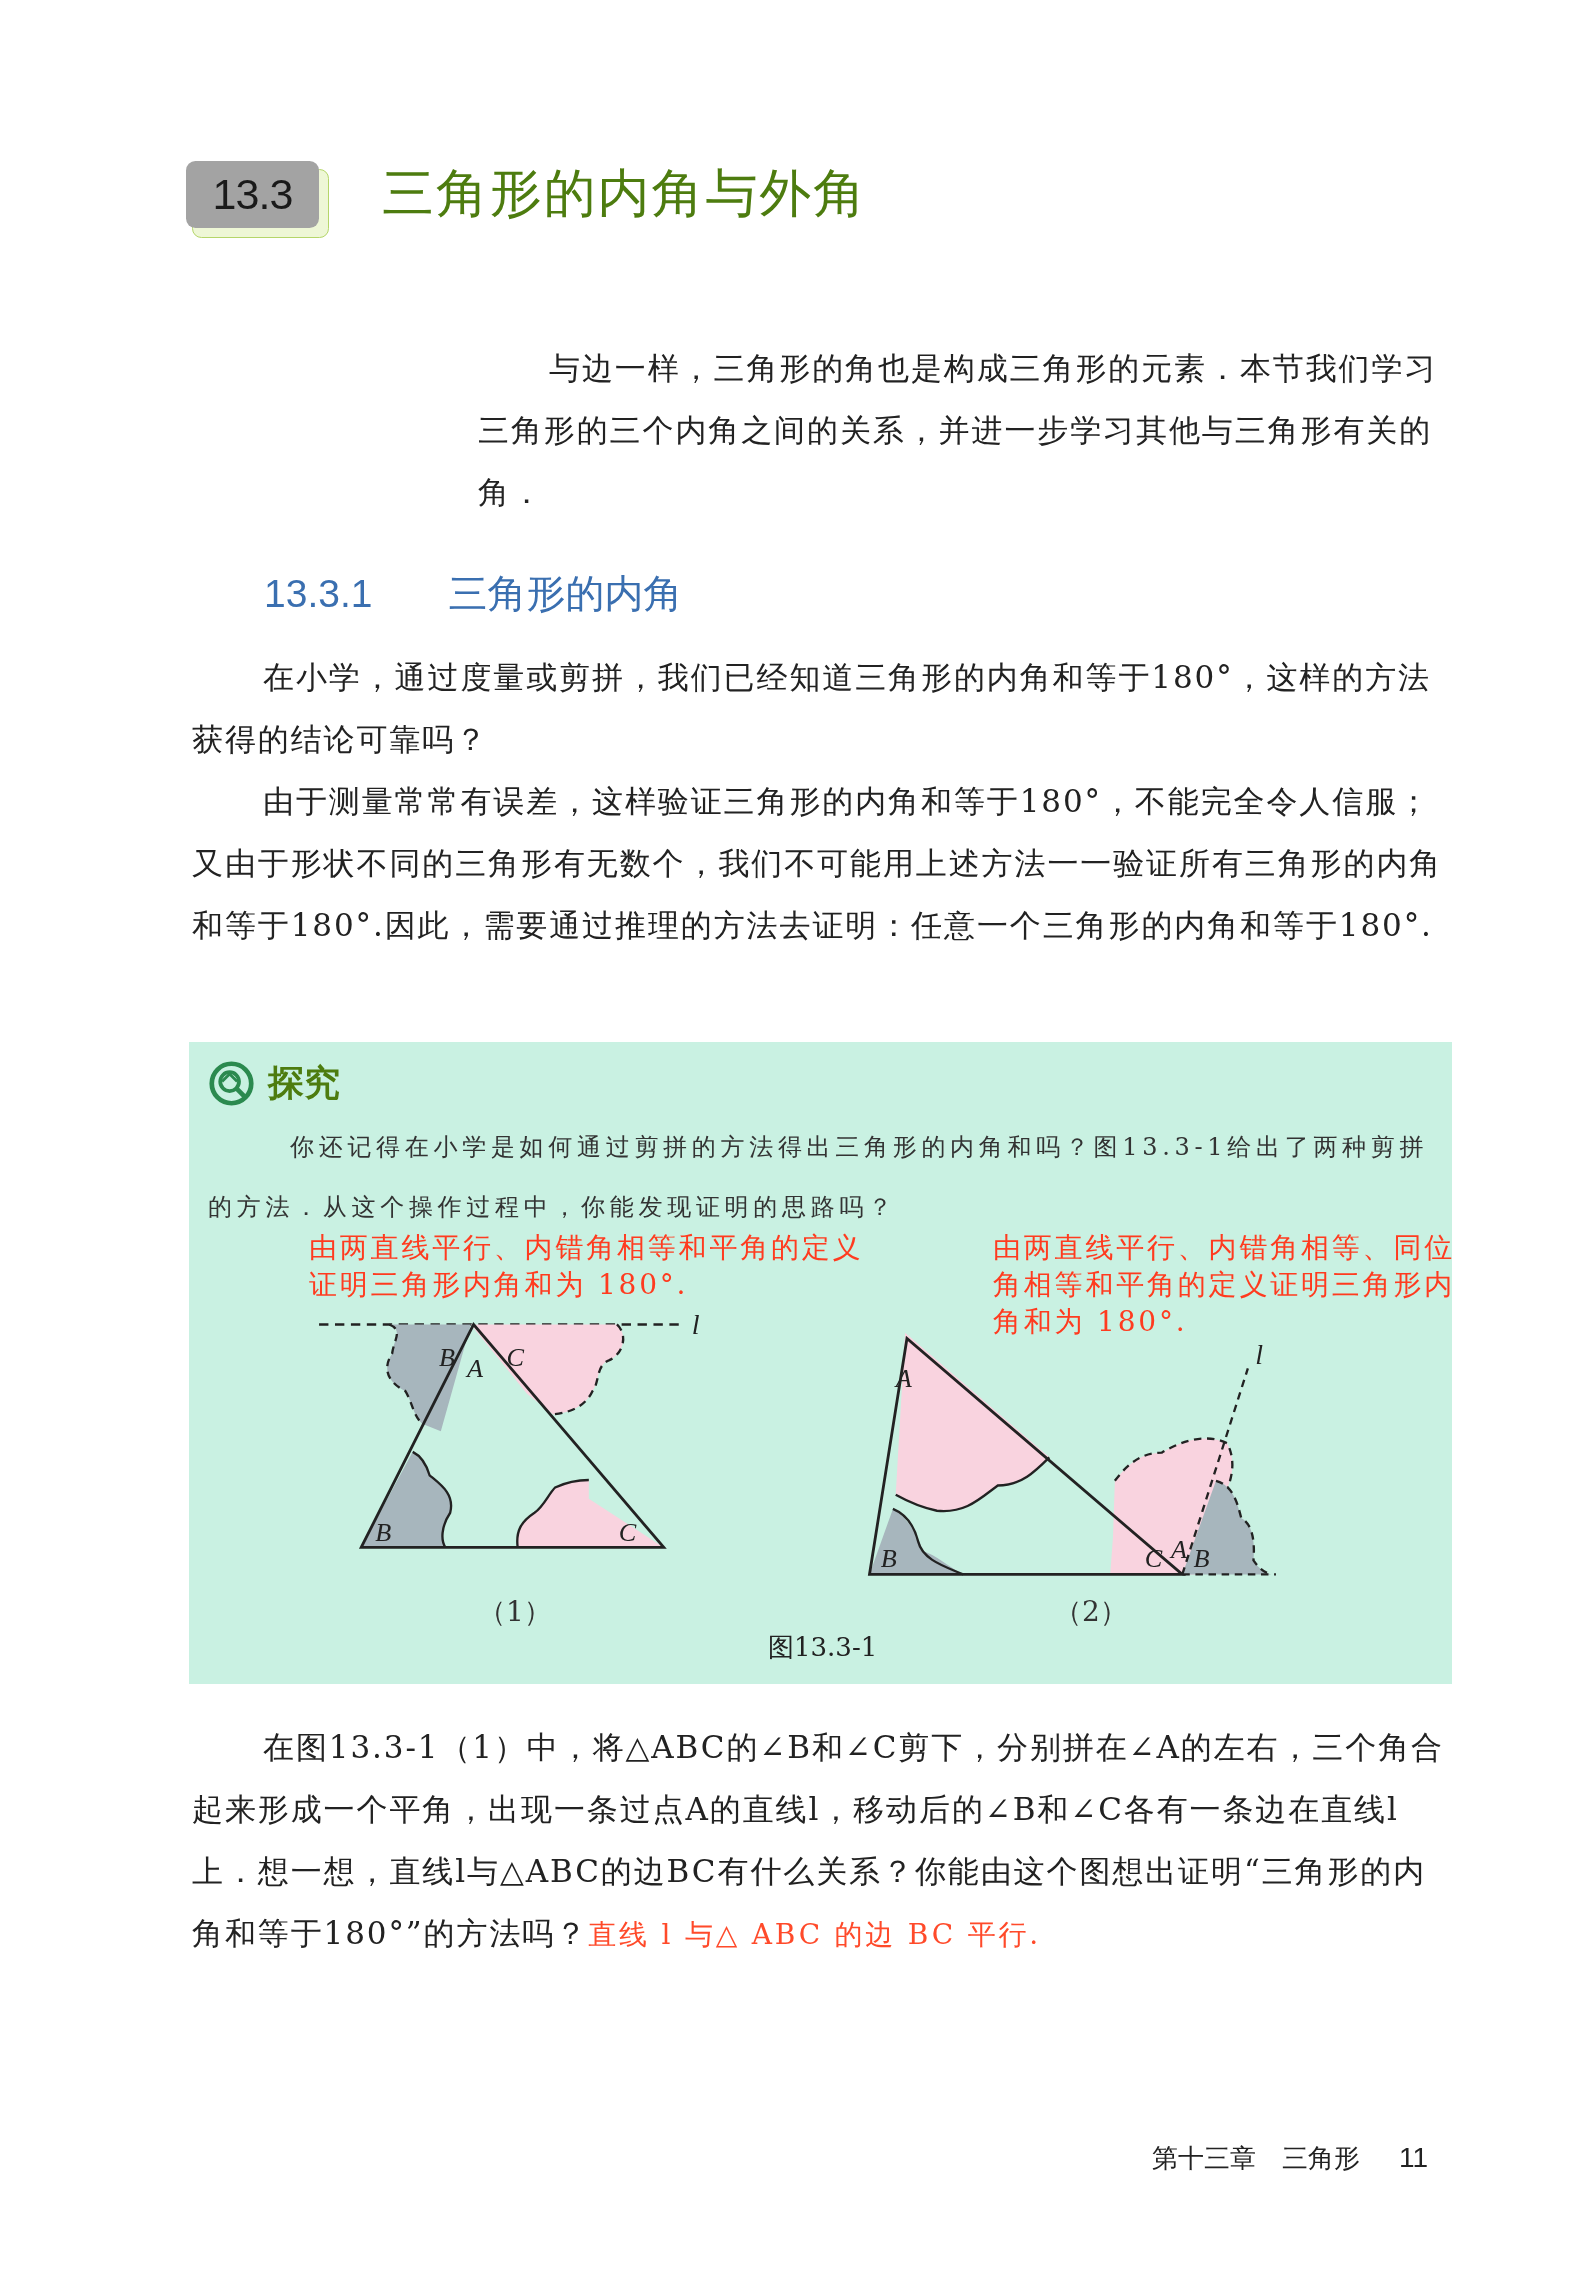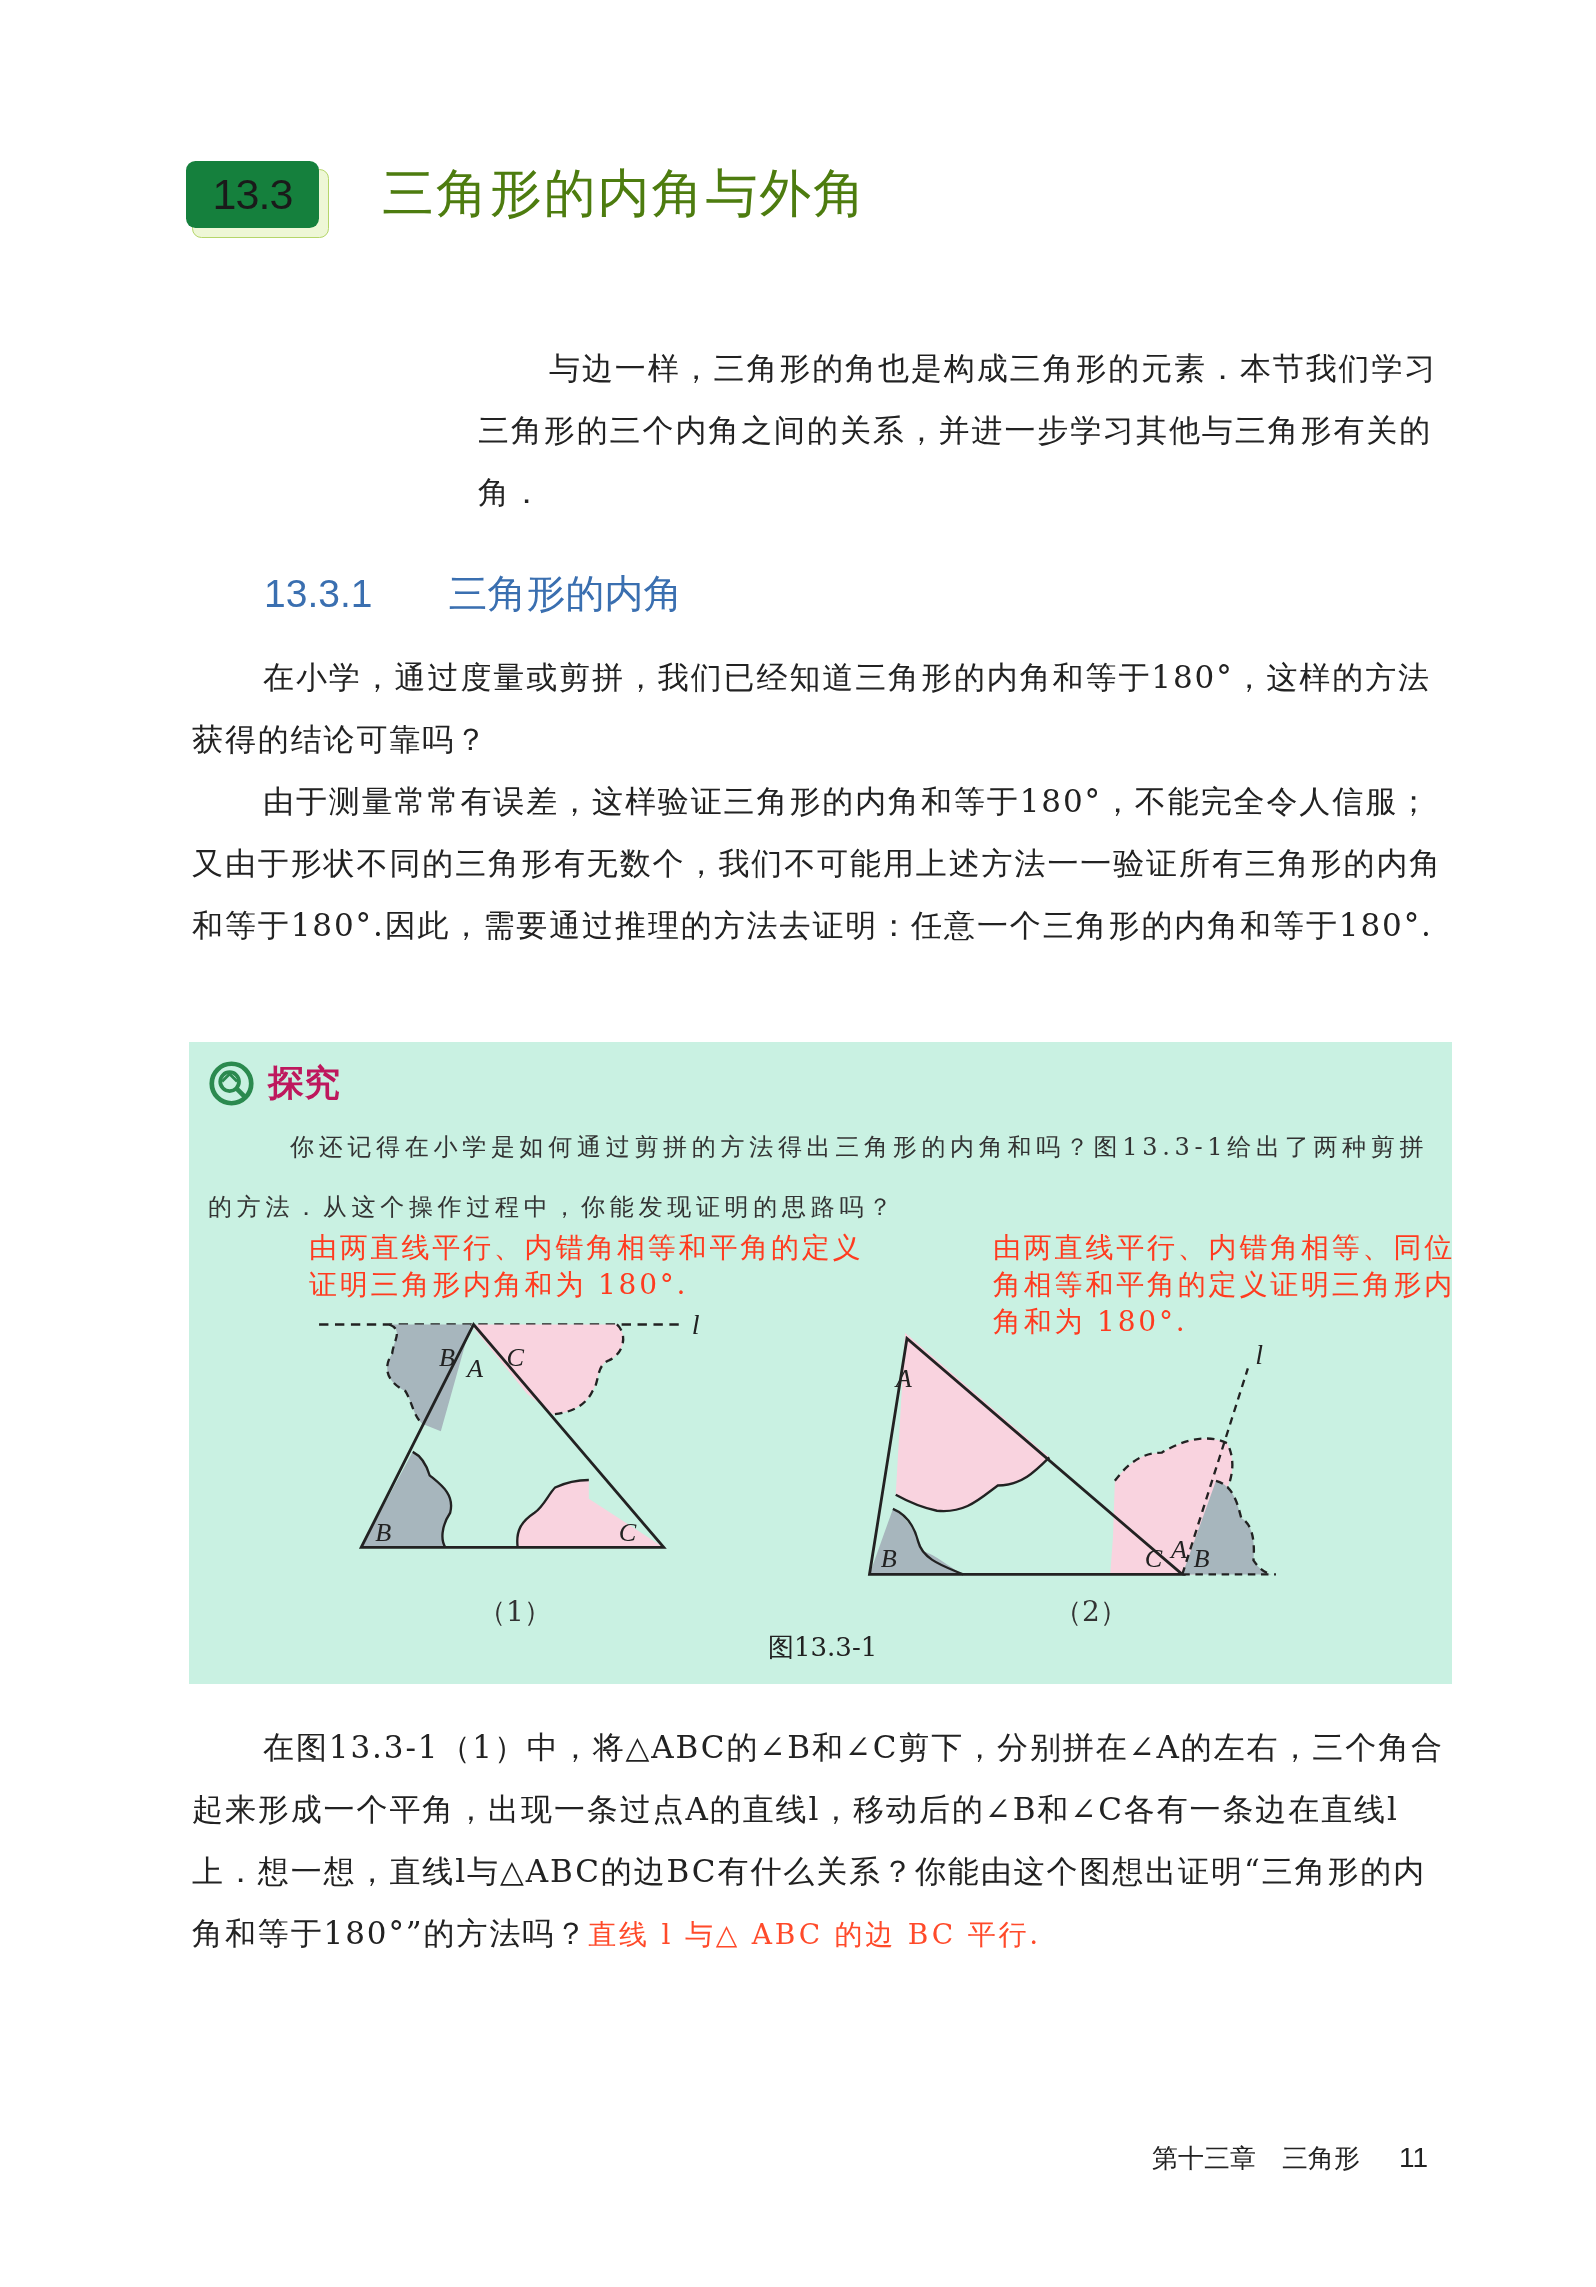--- a/index.html
+++ b/index.html
@@ -5,38 +5,38 @@
   html, body { margin: 0; padding: 0; background: #ffffff; }
   body { width: 1597px; height: 2288px; position: relative; overflow: hidden;
          font-family: "DejaVu Serif", "Liberation Serif", serif; color: #222; }
   .abs { position: absolute; }
 
   
   .sec-badge { left: 186px; top: 161px; width: 141px; height: 75px; }
   .sec-badge .shadow { position: absolute; left: 5.6px; top: 7.5px; width: 135px; height: 67px;
      background: #eef7d6; border: 1.9px solid #b5d66a; border-radius: 9.4px; }
   .sec-badge .face { position: absolute; left: 0; top: 0; width: 133px; height: 67px;
-     background: #15803d; border-radius: 9.4px; display: flex; align-items: center; justify-content: center;
+     background: #a3a3a3; border-radius: 9.4px; display: flex; align-items: center; justify-content: center;
      font-family: "Liberation Sans", sans-serif; font-size: 43px; color: #1a1a1a; letter-spacing: -0.9px; }
   .sec-title { left: 382px; top: 159px; font-family: "DejaVu Sans", sans-serif; font-size: 52px; color: #4d7c0f; letter-spacing: 1.9px; }
 
   .para { font-size: 31px; line-height: 62px; letter-spacing: 1.9px; color: #222; }
   .intro { left: 478px; top: 337px; width: 988px; }
   .intro .p { text-indent: 71px; }
 
   .sub-title { left: 264px; top: 567px; font-family: "DejaVu Sans", sans-serif; font-size: 39px; color: #3a6fb0; }
   .sub-title .num { margin-right: 76px; font-family: "Liberation Sans", sans-serif; }
 
   .main1 { left: 192px; top: 646px; width: 1260px; }
   .main1 p { margin: 0; text-indent: 71px; }
 
   
   .explore { left: 189px; top: 1042px; width: 1263px; height: 642px; background: #c9f1e2; }
   .explore-head { left: 208px; top: 1059px; display: flex; align-items: center; }
-  .explore-head .lbl { font-family: "DejaVu Sans", sans-serif; font-size: 36px; color: #be185d; font-weight: bold; margin-left: 13px; }
+  .explore-head .lbl { font-family: "DejaVu Sans", sans-serif; font-size: 36px; color: #4d7c0f; font-weight: bold; margin-left: 13px; }
   .explore-text { left: 208px; top: 1117px; width: 1227px; font-size: 24px; line-height: 60px; letter-spacing: 4.7px; color: #333; }
   .explore-text .p { text-indent: 82px; }
 
   .note { color: #ff3b1f; font-size: 28px; line-height: 37px; letter-spacing: 2.8px; font-family: "DejaVu Serif", serif; }
   .note1 { left: 309px; top: 1229px; width: 581px; }
   .note2 { left: 993px; top: 1229px; width: 468px; }
 
   .fig-label { font-size: 28px; color: #333; }
   .caption { left: 768px; top: 1630px; font-size: 26px; color: #222; }
 

